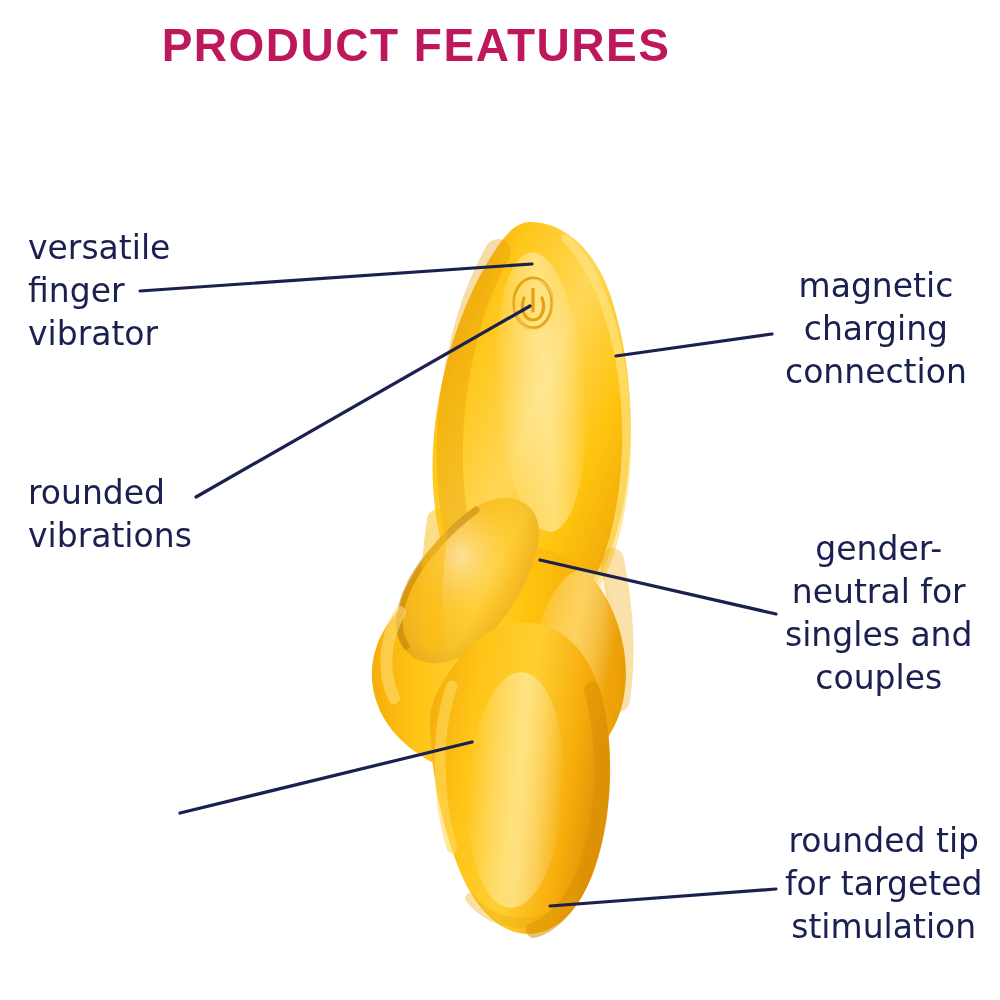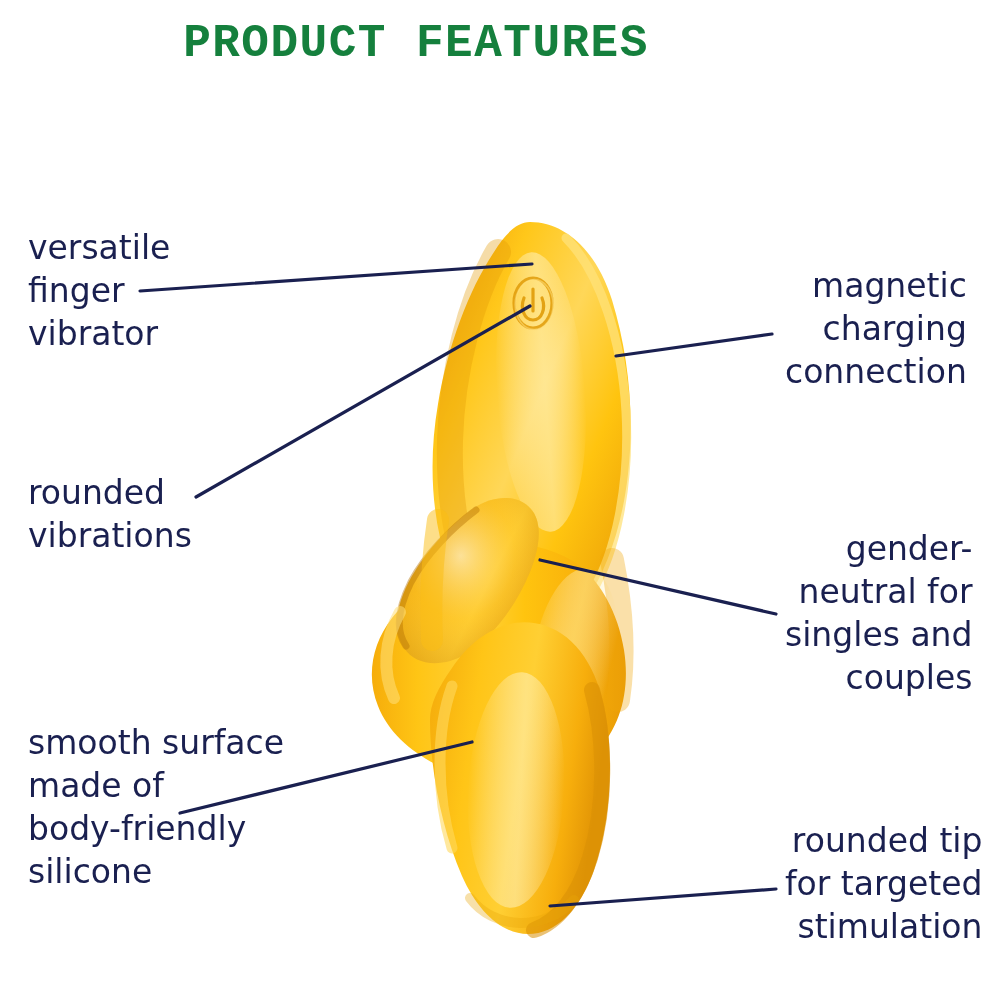--- a/index.html
+++ b/index.html
@@ -26,36 +26,36 @@
   
   .title {
     position: absolute;
     left: 0;
     top: 18px;
     width: 832px;
     text-align: center;
     font-size: 46px;
     font-weight: bold;
     letter-spacing: 1.5px;
-    color: #15803d;
-    font-family: Liberation Mono, monospace;
+    color: #be185d;
+    font-family: Liberation Sans, sans-serif;
   }
 
   
   .callout {
     position: absolute;
     font-size: 33px;
     line-height: 1.30;
     color: #1a2050;
     font-family: "DejaVu Sans", sans-serif;
     font-weight: 400;
     white-space: pre-line;
   }
   .callout.left  { text-align: left; }
-  .callout.right { text-align: right; }
+  .callout.right { text-align: center; }
 
   #label-versatile   { left: 28px;  top: 227px; }
   #label-control     { left: 28px;  top: 472px; }
   #label-smooth      { left: 28px;  top: 722px; }
 
   #label-magnetic    { left: 785px; top: 265px; }
   #label-gender      { left: 785px; top: 528px; }
   #label-rounded     { left: 785px; top: 820px; }
 
   
@@ -236,24 +236,20 @@
     </g>
   </svg>
 
   <div class="callout left" id="label-versatile">versatile
 finger
 vibrator</div>
 
   <div class="callout left" id="label-control">rounded
 vibrations</div>
 
-  <div class="callout left" id="label-smooth">smooth surface
-made of
-body-friendly
-silicone</div>
 
   <div class="callout right" id="label-magnetic">magnetic
 charging
 connection</div>
 
   <div class="callout right" id="label-gender">gender-
 neutral for
 singles and
 couples</div>
 

